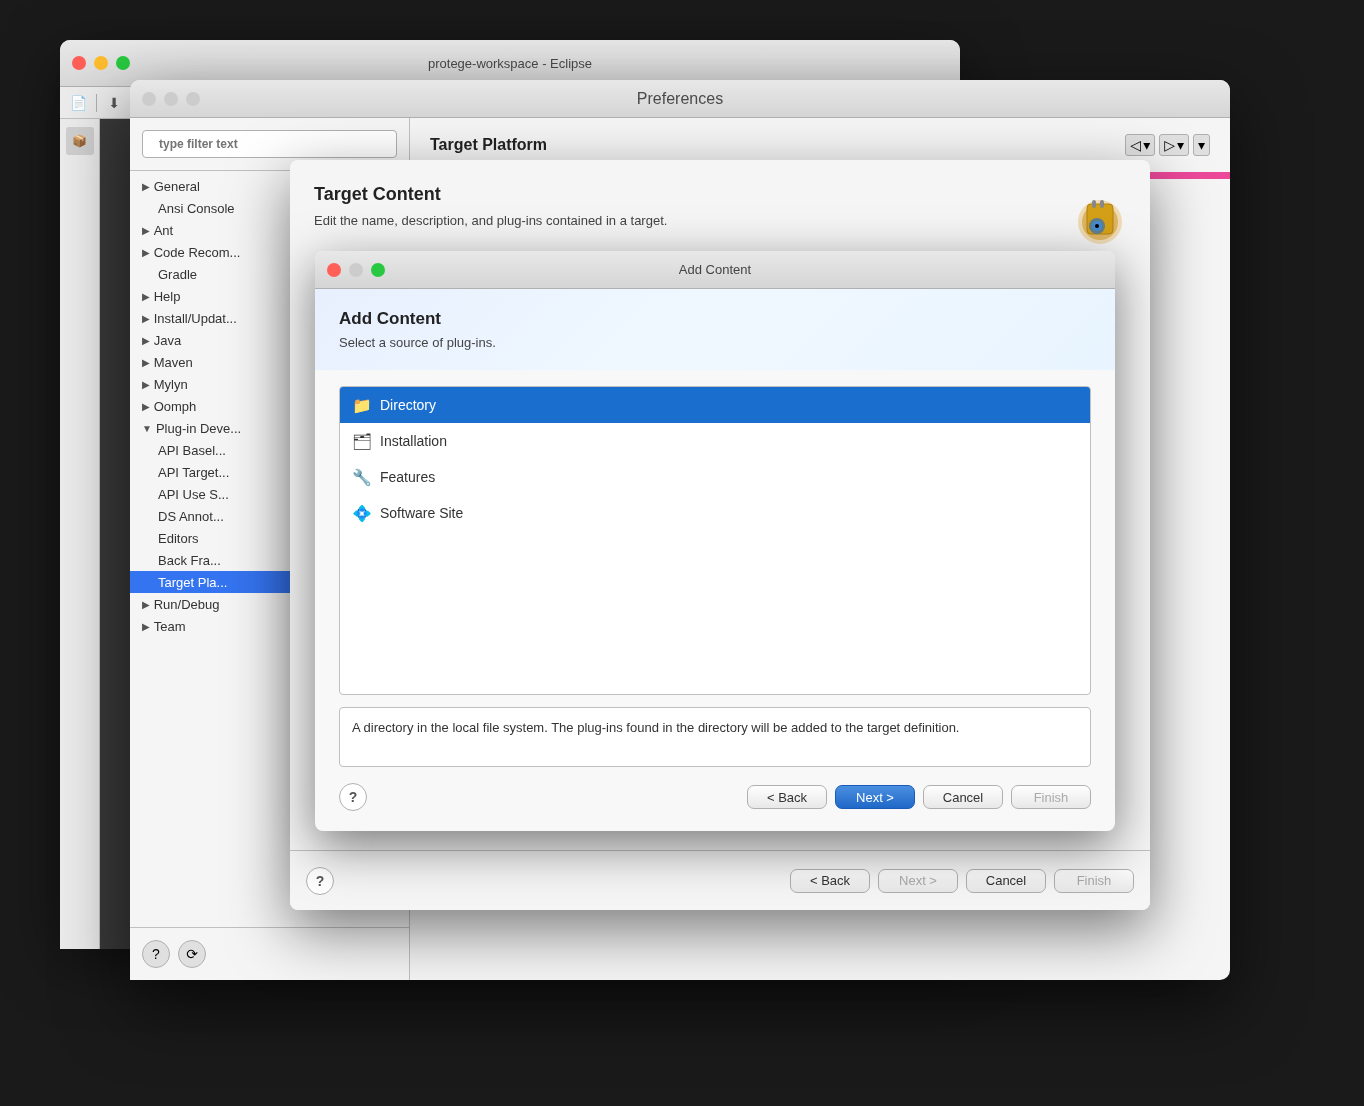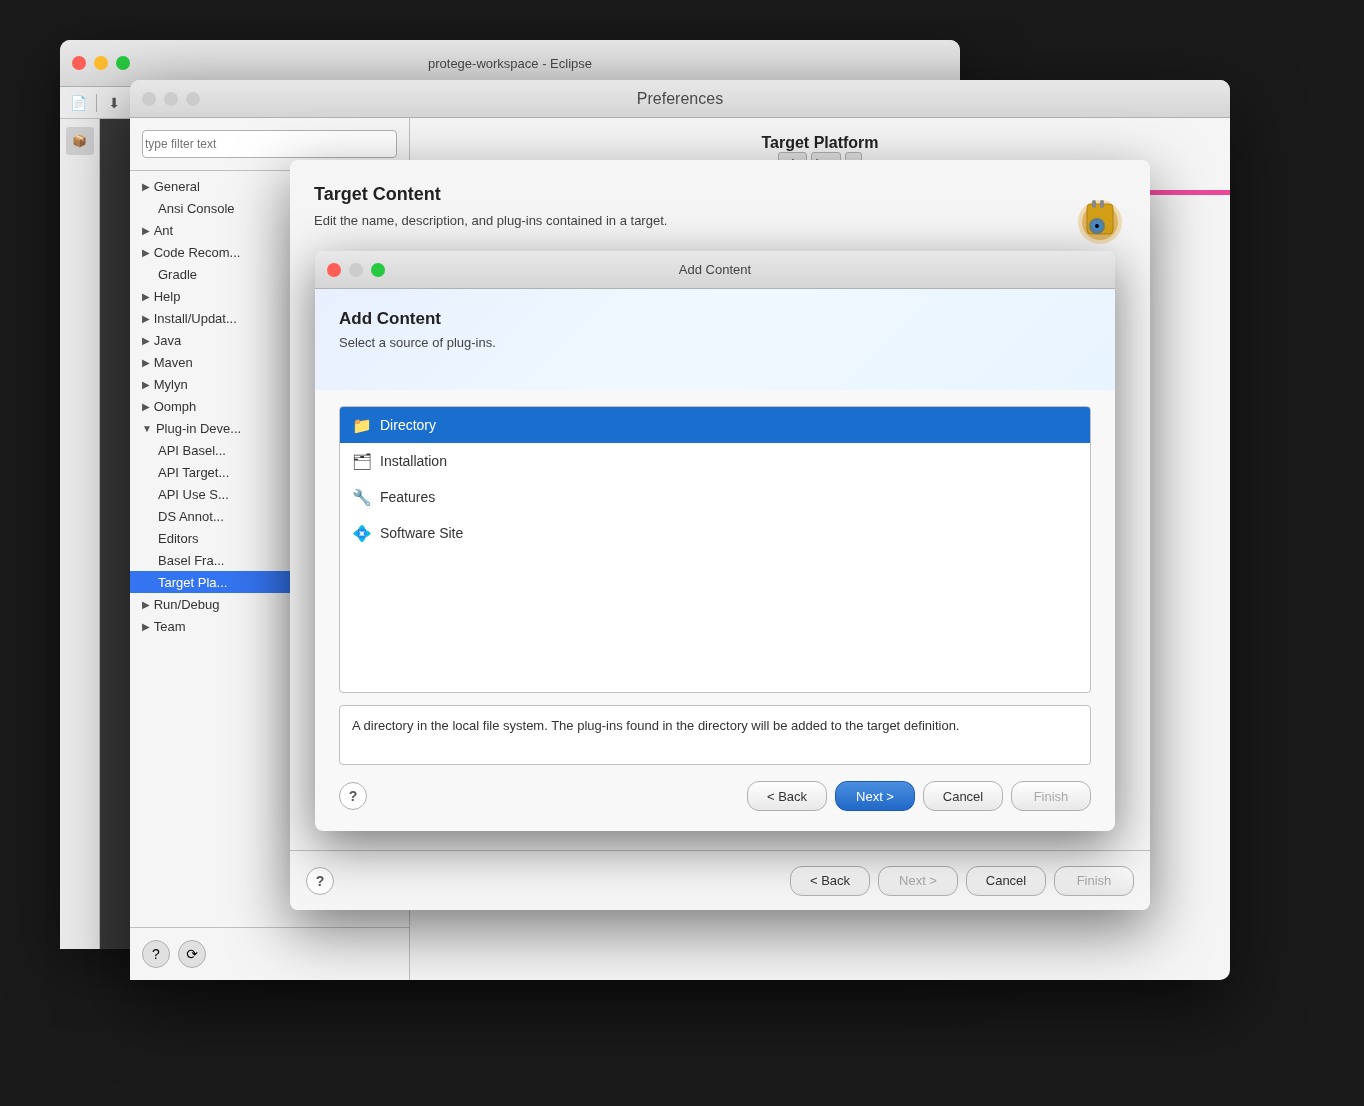--- a/index.html
+++ b/index.html
@@ -174,25 +174,26 @@
     .filter-input-wrapper {
       padding: 12px;
       border-bottom: 1px solid #c0c0c0;
     }
 
     .filter-input {
       width: 100%;
       height: 28px;
       border: 1px solid #b0b0b0;
       border-radius: 4px;
-      padding: 0 2px;
+      padding: 0 16px;
       font-size: 12px;
       color: #888;
       background: white;
       outline: none;
+      font-weight: bold;
     }
 
     .tree-content {
       flex: 1;
       overflow-y: auto;
       padding: 4px 0;
     }
 
     .tree-item {
       height: 22px;
@@ -240,26 +241,25 @@
     
     .pref-right {
       flex: 1;
       display: flex;
       flex-direction: column;
       position: relative;
     }
 
     .pref-right-header {
       padding: 16px 20px;
-      border-bottom: 5px solid #ec4899;
+      border-bottom: 7px solid #ec4899;
       display: flex;
       align-items: center;
       justify-content: space-between;
       background: #f5f5f5;
-      flex-direction: column;
     }
 
     .pref-section-title {
       font-size: 16px;
       font-weight: bold;
       color: #222;
     }
 
     .pref-nav-icons {
       display: flex;
@@ -392,21 +392,21 @@
     .add-content-heading {
       font-size: 17px;
       font-weight: bold;
       color: #222;
       margin-bottom: 6px;
     }
 
     .add-content-subtitle {
       font-size: 13px;
       color: #444;
-      margin-bottom: 24px;
+      margin-bottom: 4px;
     }
 
     .source-list {
       border: 1px solid #c0c0c0;
       border-radius: 4px;
       background: white;
       flex: 1;
       margin-bottom: 12px;
       overflow: hidden;
     }
@@ -462,23 +462,23 @@
       justify-content: center;
       font-size: 14px;
       font-weight: bold;
       color: #555;
       cursor: pointer;
     }
 
     .spacer { flex: 1; }
 
     .dialog-btn {
-      height: 30px;
+      height: 24px;
       min-width: 80px;
-      border-radius: 12px;
+      border-radius: 7px;
       border: 1px solid #b0b0b0;
       background: linear-gradient(to bottom, #fefefe, #e8e8e8);
       font-size: 13px;
       color: #333;
       cursor: pointer;
       padding: 0 16px;
     }
 
     .dialog-btn.primary {
       background: linear-gradient(to bottom, #4a8fe0, #2068c8);
@@ -567,21 +567,21 @@
         <div class="tree-item"><span class="arrow">▶</span>Java</div>
         <div class="tree-item"><span class="arrow">▶</span>Maven</div>
         <div class="tree-item"><span class="arrow">▶</span>Mylyn</div>
         <div class="tree-item"><span class="arrow">▶</span>Oomph</div>
         <div class="tree-item"><span class="arrow">▼</span>Plug-in Deve...</div>
         <div class="tree-item indent1">API Basel...</div>
         <div class="tree-item indent1">API Target...</div>
         <div class="tree-item indent1">API Use S...</div>
         <div class="tree-item indent1">DS Annot...</div>
         <div class="tree-item indent1">Editors</div>
-        <div class="tree-item indent1">Basel Fra...</div>
+        <div class="tree-item indent1">Back Fra...</div>
         <div class="tree-item indent1 selected">Target Pla...</div>
         <div class="tree-item"><span class="arrow">▶</span>Run/Debug</div>
         <div class="tree-item"><span class="arrow">▶</span>Team</div>
       </div>
       <div class="pref-tree-footer">
         <div class="footer-btn-round">?</div>
         <div class="footer-btn-round">⟳</div>
       </div>
     </div>
 

